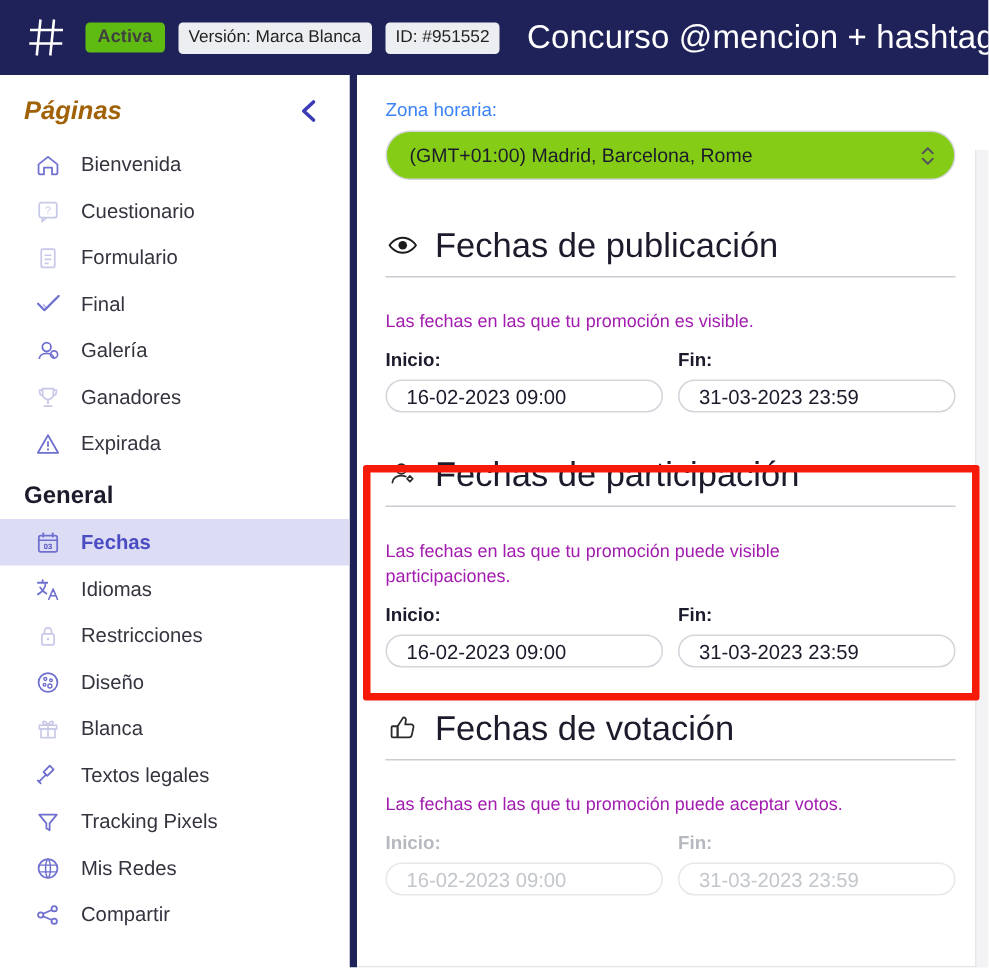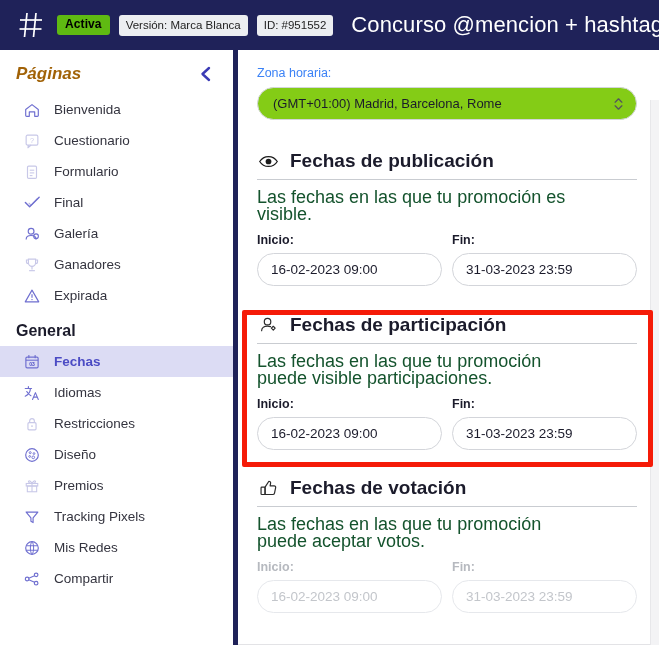--- a/index.html
+++ b/index.html
@@ -14,21 +14,21 @@
   
   .header {
     height: 50px; flex: 0 0 50px;
     background: #1f2259;
     display: flex; align-items: center;
     padding: 0 0 0 14px;
     gap: 9px;
   }
   .logo { width: 34px; height: 34px; flex: 0 0 34px; display: flex; align-items: center; justify-content: center; }
   .badge {
-    font-size: 12px; font-weight: bold; color: #000000;
+    font-size: 12px; font-weight: bold; color: #404040;
     background: #5fba12; border-radius: 3px;
     padding: 3px 8px 4px 8px; line-height: 13px;
     letter-spacing: .1px;
   }
   .chip {
     font-size: 11.5px; color: #232323;
     background: #eceef1; border-radius: 3px;
     padding: 4px 7px 5px 7px; line-height: 12px; white-space: nowrap;
   }
   .chip b { font-weight: normal; }
@@ -83,29 +83,29 @@
     cursor: pointer; white-space: nowrap; overflow: hidden;
   }
   .select-arrows {
     position: absolute; right: 14px; top: 50%; transform: translateY(-50%);
     display: flex; flex-direction: column; gap: 2px; align-items: center;
   }
 
   .section { margin-top: 22px; }
   .section-head { display: flex; align-items: center; gap: 11px; padding-bottom: 7px; }
   .section-icon { width: 22px; height: 22px; flex: 0 0 22px; display: flex; align-items: center; justify-content: center; }
-  .section-title { font-size: 19px; color: #1b1b2b; font-weight: bold; }
+  .section-title { font-size: 23px; color: #1b1b2b; font-weight: normal; }
   .section-rule { height: 1px; background: #c9ccd1; width: 100%; }
-  .section-desc { font-size: 18px; color: #14532d; line-height: 17px; margin: 9px 0 10px 0; max-width: 330px; }
+  .section-desc { font-size: 12px; color: #a21caf; line-height: 17px; margin: 21px 0 10px 0; max-width: 330px; }
 
   .date-row { display: flex; gap: 10px; }
   .date-col { flex: 1 1 0; min-width: 0; }
   .date-label { font-size: 12.5px; font-weight: bold; color: #1b1b2b; margin-bottom: 6px; }
   .date-input {
-    height: 33px; border: 1px solid #d3d5da; border-radius: 17px; background: #fff;
+    height: 22px; border: 1px solid #d3d5da; border-radius: 17px; background: #fff;
     display: flex; align-items: center; padding: 0 13px;
     font-size: 13.5px; color: #1b1b2b; cursor: text;
   }
   .muted .date-label { color: #b6b9bf; }
   .muted .date-input { color: #c3c6cb; border-color: #e6e8ec; }
 
   
   .highlight {
     position: absolute; left: 242px; top: 310px;
     width: 411px; height: 157px;
@@ -284,23 +284,35 @@
 
       <div class="nav-item">
         <span class="ico">
           <svg width="18" height="18" viewBox="0 0 20 20">
               <rect x="3.6" y="7.2" width="12.8" height="2.8" fill="none" stroke="#c8c8e8" stroke-width="1.2"></rect>
               <rect x="4.8" y="10" width="10.4" height="6.4" fill="none" stroke="#c8c8e8" stroke-width="1.2"></rect>
               <line x1="10" y1="7.2" x2="10" y2="16.4" stroke="#c8c8e8" stroke-width="1.2"></line>
               <path d="M10 7.2C9 5.2 7.8 4 6.6 4.4S6 7 10 7.2zM10 7.2c1-2 2.2-3.2 3.4-2.8S14 7 10 7.2z" fill="none" stroke="#c8c8e8" stroke-width="1.2"></path>
             </svg>
         </span>
-        <span class="nav-label">Premios</span>
-      </div>
-
+        <span class="nav-label">Blanca</span>
+      </div>
+
+      <div class="nav-item">
+        <span class="ico">
+          <svg width="18" height="18" viewBox="0 0 20 20">
+              <g stroke="#6f6fd0" stroke-width="1.3" fill="none" stroke-linecap="round" stroke-linejoin="round">
+                <rect x="8.4" y="3.2" width="4" height="6.6" transform="rotate(45 10.4 6.5)"></rect>
+                <line x1="8.6" y1="9.4" x2="3.4" y2="14.6"></line>
+                <line x1="2.4" y1="13.6" x2="4.6" y2="15.8"></line>
+              </g>
+            </svg>
+        </span>
+        <span class="nav-label">Textos legales</span>
+      </div>
 
       <div class="nav-item">
         <span class="ico">
           <svg width="18" height="18" viewBox="0 0 20 20">
               <path d="M3.5 4.5h13L11.2 11v5.2L8.8 14.6V11z" fill="none" stroke="#6f6fd0" stroke-width="1.3" stroke-linejoin="round"></path>
             </svg>
         </span>
         <span class="nav-label">Tracking Pixels</span>
       </div>
 

